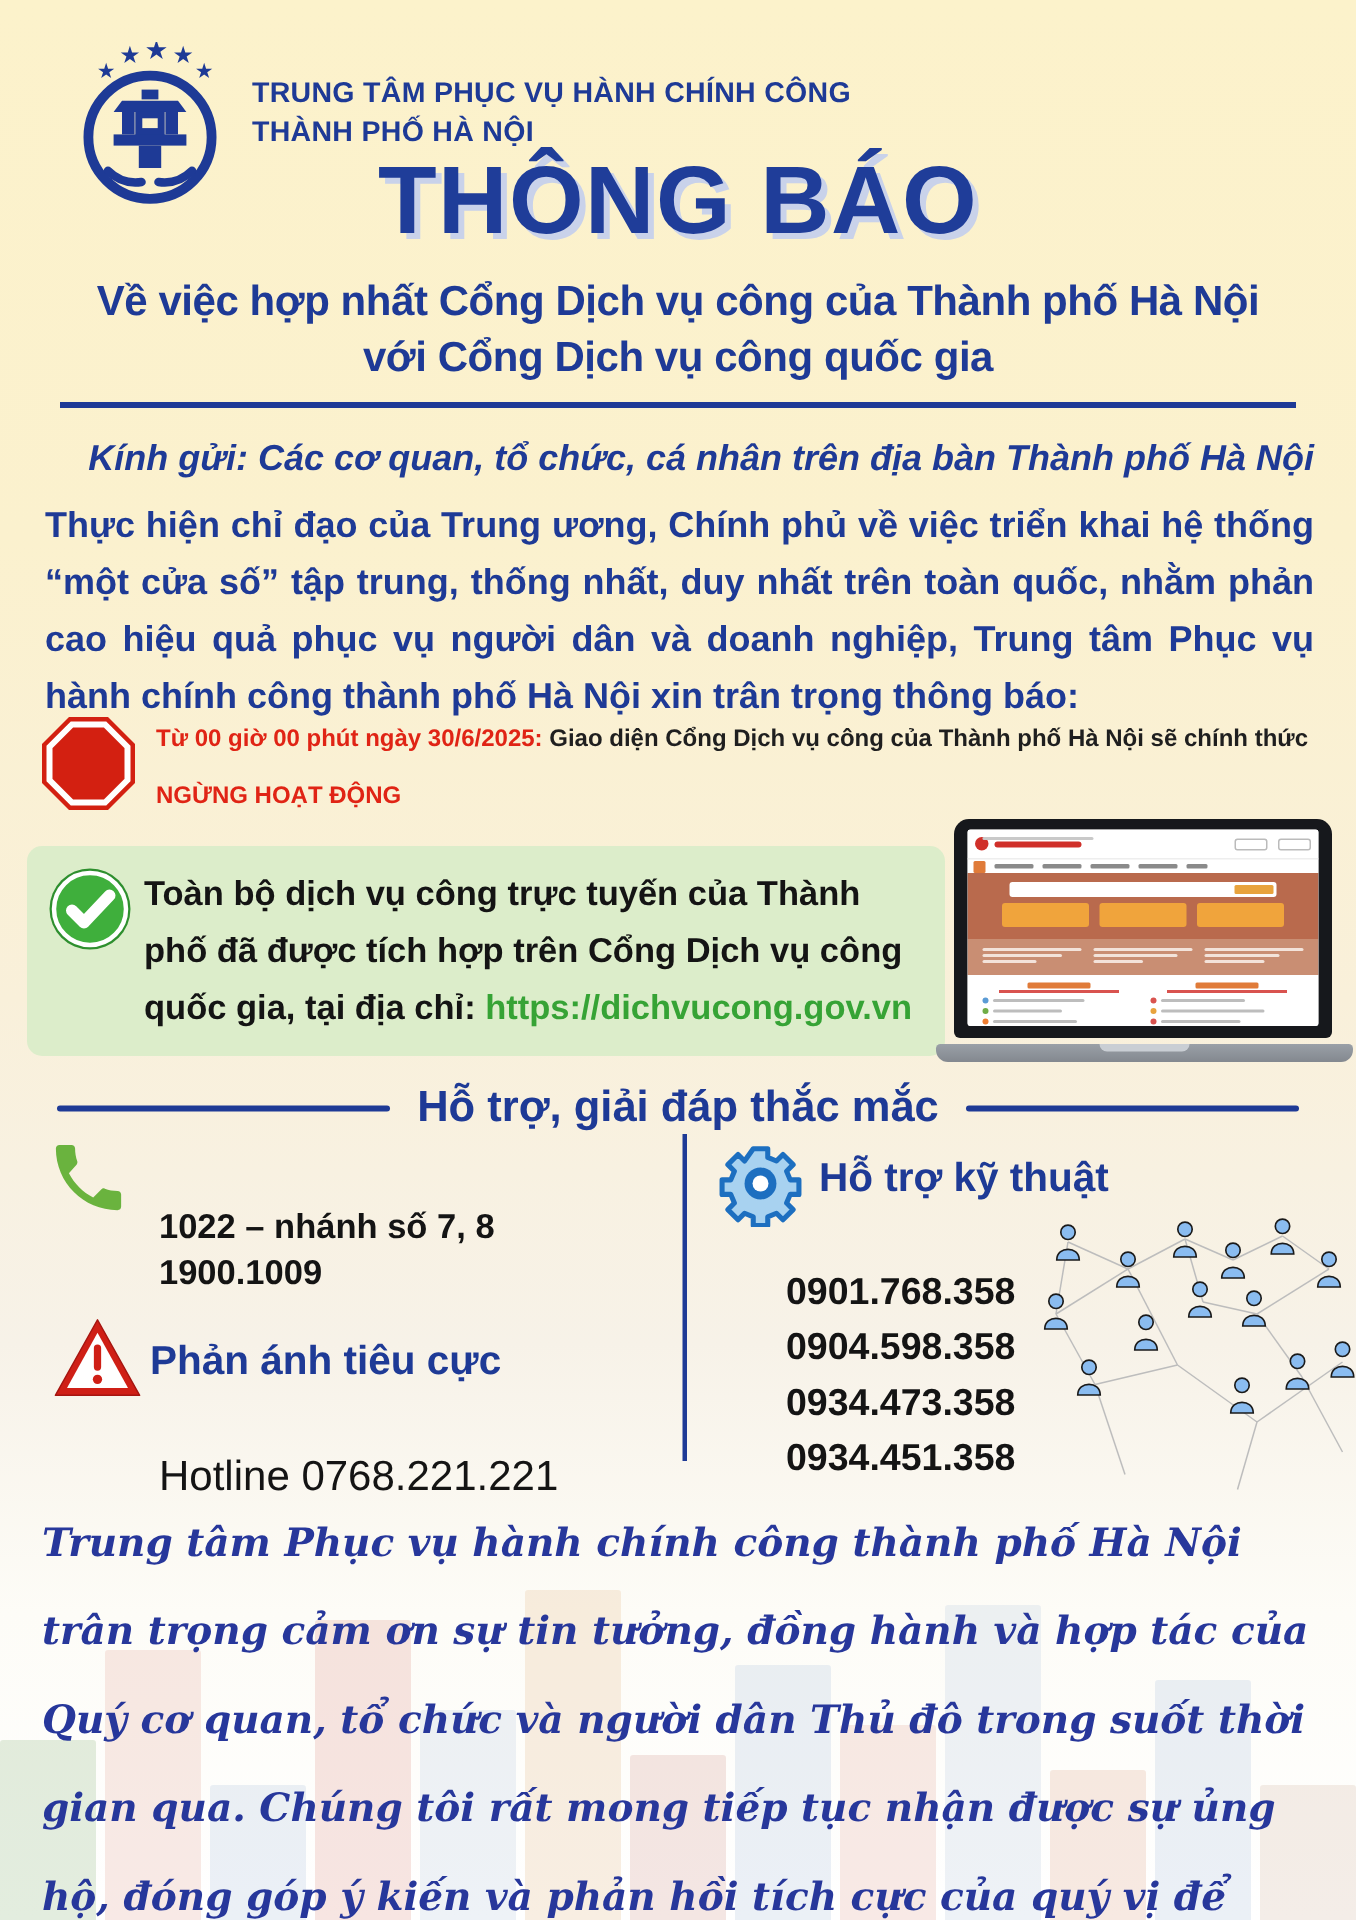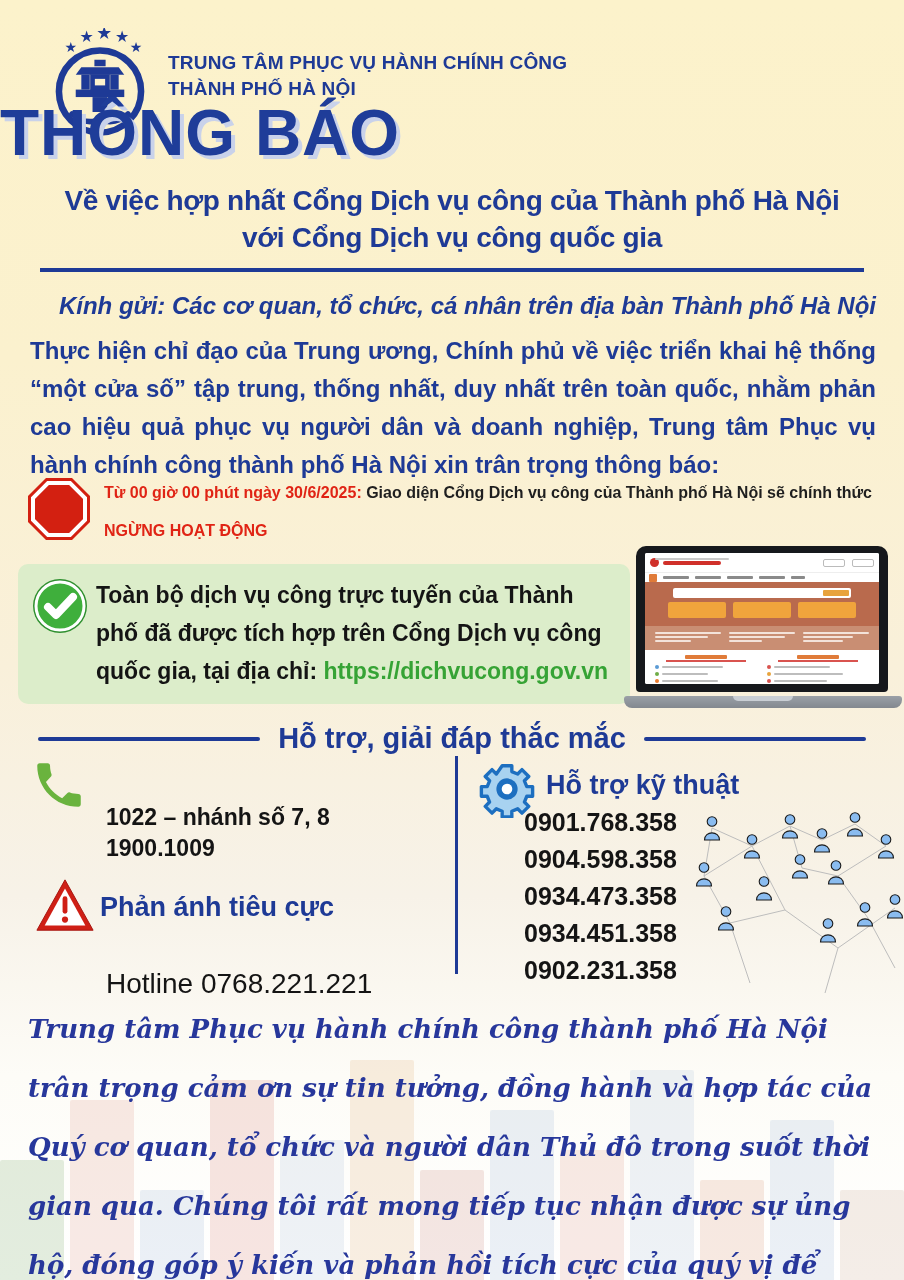--- a/index.html
+++ b/index.html
@@ -9,21 +9,21 @@
     position:relative; width:904px; height:1280px; overflow:hidden;
     background:linear-gradient(180deg,#fcf2cb 0%,#fbf1ce 28%,#f9f0da 52%,#f7f2e8 70%,#fdfcf7 84%,#ffffff 100%);
   }
 
   
   .logo-wrap { position:absolute; top:28px; left:44px; width:112px; height:112px; }
   .org-name { position:absolute; top:50px; left:168px; font-weight:bold; font-size:19px;
     letter-spacing:.2px; color:#1e3a96; line-height:26px; }
 
   
-  .main-title { position:absolute; top:96px; left:0; width:100%; text-align:left;
+  .main-title { position:absolute; top:96px; left:0; width:100%; text-align:center;
     font-size:64px; font-weight:bold; color:#1f3d99; letter-spacing:1px;
     text-shadow:4px 4px 0 #c9d2ea; }
   .subtitle { position:absolute; top:182px; left:0; width:100%; text-align:center;
     font-size:28px; font-weight:bold; color:#1e3a96; line-height:37px; letter-spacing:-.3px; }
   .title-rule { position:absolute; top:268px; left:40px; width:824px; height:4px; background:#1e3a96; }
 
   
   .salutation { position:absolute; top:292px; left:36px; width:840px;
     font-size:24px; font-weight:bold; font-style:italic; color:#1e3a96;text-align:right; }
   .intro { position:absolute; top:332px; left:30px; width:846px; font-size:24px; font-weight:bold;
@@ -82,21 +82,21 @@
   .support-title { font-size:29px; font-weight:bold; color:#1e3a96; }
   .phone-icon { position:absolute; top:756px; left:30px; width:58px; height:58px; }
   .guide-title { position:absolute; top:766px; left:100px; font-size:27px; font-weight:bold; color:#1e3a96; }
   .guide-lines { position:absolute; top:802px; left:106px; font-size:23px; font-weight:bold; color:#141414; line-height:31px; }
   .warn-icon { position:absolute; top:876px; left:34px; width:62px; height:60px; }
   .feedback-title { position:absolute; top:892px; left:100px; font-size:27px; font-weight:bold; color:#1e3a96; }
   .feedback-hotline { position:absolute; top:968px; left:106px; font-size:28px; font-weight:normal; color:#141414; }
   .v-divider { position:absolute; top:756px; left:455px; width:3px; height:218px; background:#1e3a96; }
   .gear-icon { position:absolute; top:760px; left:478px; width:58px; height:58px; }
   .tech-title { position:absolute; top:770px; left:546px; font-size:27px; font-weight:bold; color:#1e3a96; }
-  .tech-phones { position:absolute; top:804px; left:524px; font-size:25px; font-weight:bold; color:#141414; line-height:37px; }
+  .tech-phones { position:absolute; top:843px; left:524px; font-size:25px; font-weight:bold; color:#141414; line-height:37px; }
   .people { position:absolute; top:798px; right:0; width:214px; height:202px; }
 
   
   .closing { position:absolute; top:1000px; left:28px; width:850px; z-index:2;
     font-family:"DejaVu Serif", serif; font-style:italic; font-weight:bold;
     font-size:26px; color:#27379b; line-height:59px; }
   .slogan-wrap { position:absolute; top:1194px; left:0; width:100%; text-align:center; z-index:2; }
   .slogan { display:inline-block; font-size:42px; font-weight:bold; color:#1e3a96;
     letter-spacing:-1px; transform:scaleX(.9); transform-origin:center; white-space:nowrap; }
 
@@ -314,21 +314,20 @@
       <circle cx="30" cy="30" r="11" fill="#1d6fc0"></circle>
       <circle cx="30" cy="30" r="5.5" fill="#ffffff"></circle>
     </svg>
   </div>
   <div class="tech-title">Hỗ trợ kỹ thuật</div>
   <div class="tech-phones">
     <div>0901.768.358</div>
     <div>0904.598.358</div>
     <div>0934.473.358</div>
     <div>0934.451.358</div>
-    <div>0902.231.358</div>
   </div>
 
   <div class="people">
     <svg viewBox="0 0 214 202" width="214" height="202">
       <defs>
         <g id="person">
           <circle cx="10" cy="5.5" r="4.8" fill="#8abcf0" stroke="#1a1a1a" stroke-width="1.1"></circle>
           <path d="M2.5 24 C2.5 14.5, 17.5 14.5, 17.5 24 Z" fill="#8abcf0" stroke="#1a1a1a" stroke-width="1.1"></path>
         </g>
       </defs>

